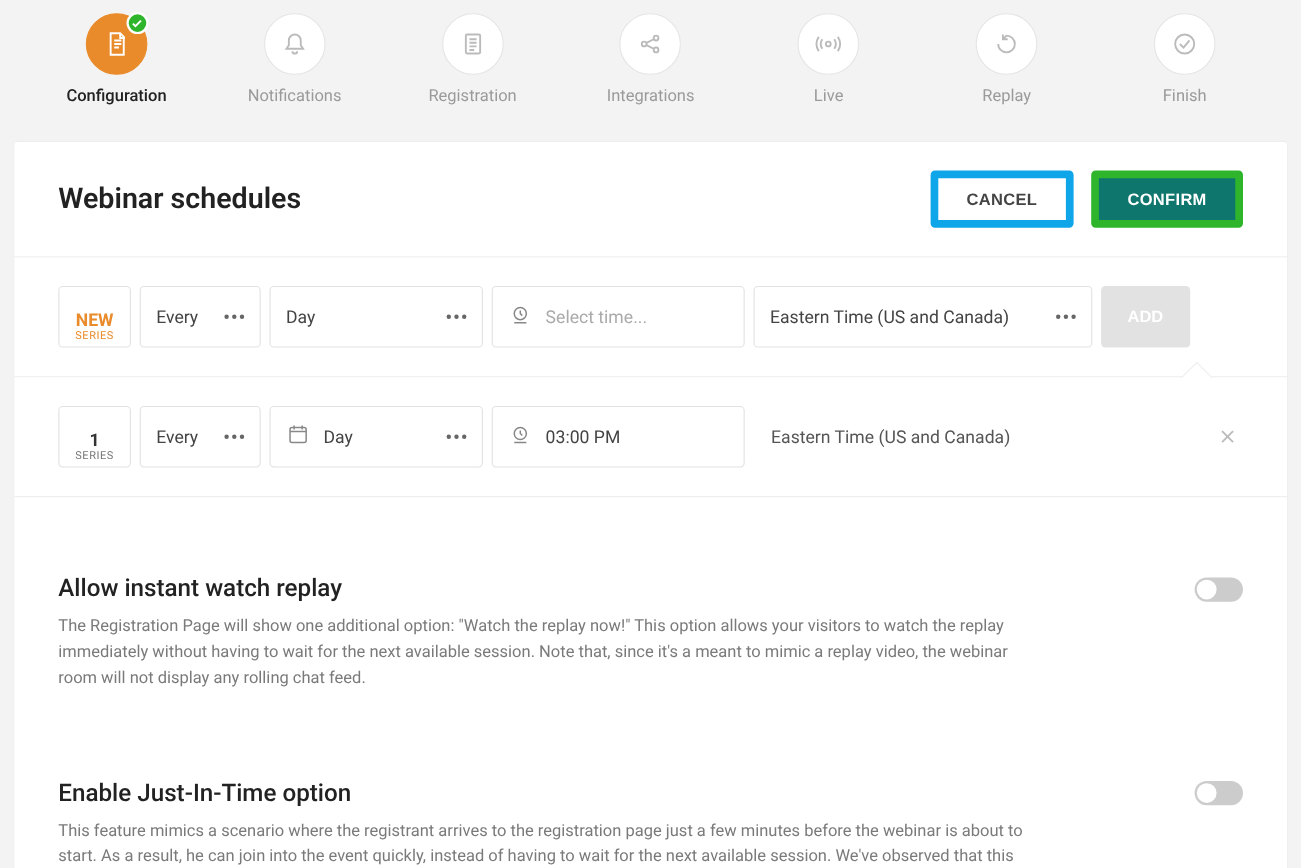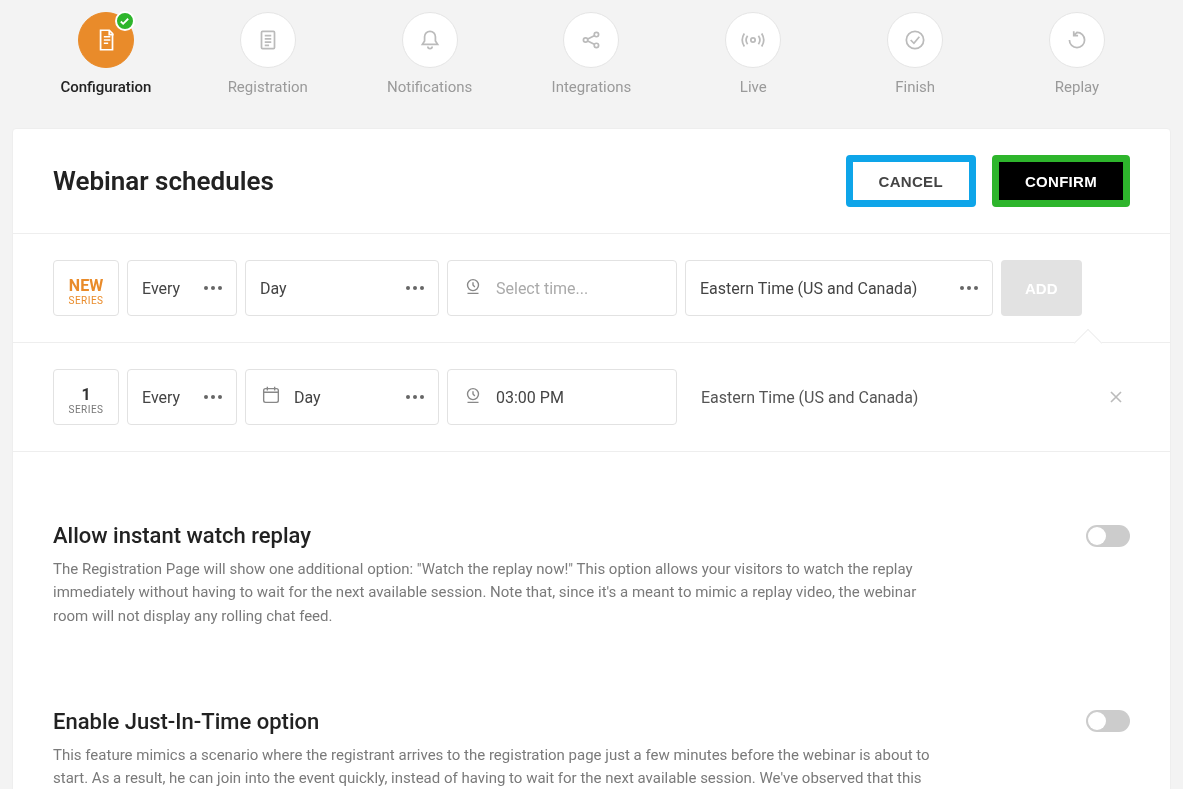--- a/index.html
+++ b/index.html
@@ -90,40 +90,40 @@
     border-radius: 4px;
     font-size: 15px;
     font-weight: 700;
     letter-spacing: 0.3px;
     cursor: pointer;
     display:flex; align-items:center; justify-content:center;
     border: 7px solid #0ea5e9;
     background: #fff;
     color: #444;
   }
-  .btn-primary { background: #000000; border-color: #2eb52c; color: #fff; }
+  .btn-primary { background: #0f766e; border-color: #2eb52c; color: #fff; }
 
   
   .row-section {
     padding: 26px 40px;
     border-bottom: 1px solid #eee;
     position: relative;
   }
   .row-flex { display:flex; align-items:center; gap:8px; }
 
   .chip {
     border: 1px solid #e2e2e2;
     border-radius: 4px;
     display:flex;
     flex-direction: column;
     align-items: center;
-    justify-content: flex-end;
+    justify-content: flex-start;
     height: 56px;
     width: 66px;
-    padding: 9px 8px;
+    padding: 20px 8px;
   }
   .chip-top { font-weight:700; font-size:16px; }
   .chip-sub { font-size: 10px; color:#777; letter-spacing:0.5px; }
   .chip.new .chip-top { color: #e98b2a; }
   .chip.new .chip-sub { color: #e98b2a; }
 
   .select-box {
     border: 1px solid #e2e2e2;
     border-radius: 4px;
     height: 56px;
@@ -218,34 +218,34 @@
           </svg>
         </span>
     </div>
     <div class="step-label">Configuration</div>
   </div>
 
 
   <div class="step">
     <div class="step-circle">
       <svg viewBox="0 0 24 24">
+          <path class="ic" d="M12 4a5 5 0 00-5 5v4l-2 3h14l-2-3V9a5 5 0 00-5-5zM10 18a2 2 0 004 0"></path>
+        </svg>
+    </div>
+    <div class="step-label">Notifications</div>
+  </div>
+
+  <div class="step">
+    <div class="step-circle">
+      <svg viewBox="0 0 24 24">
           <rect class="ic" x="6" y="4" width="12" height="16" rx="1"></rect>
           <path class="ic" d="M9 8h6M9 11h6M9 14h6M9 17h4"></path>
         </svg>
     </div>
     <div class="step-label">Registration</div>
-  </div>
-
-  <div class="step">
-    <div class="step-circle">
-      <svg viewBox="0 0 24 24">
-          <path class="ic" d="M12 4a5 5 0 00-5 5v4l-2 3h14l-2-3V9a5 5 0 00-5-5zM10 18a2 2 0 004 0"></path>
-        </svg>
-    </div>
-    <div class="step-label">Notifications</div>
   </div>
 
   <div class="step">
     <div class="step-circle">
       <svg viewBox="0 0 24 24">
           <circle class="ic" cx="7" cy="12" r="2"></circle>
           <circle class="ic" cx="17" cy="7" r="2"></circle>
           <circle class="ic" cx="17" cy="17" r="2"></circle>
           <path class="ic" d="M9 11l6-3M9 13l6 3"></path>
         </svg>
@@ -260,34 +260,34 @@
           <circle class="ic" cx="12" cy="12" r="2"></circle>
           <path class="ic" d="M7 8a7 7 0 000 8M17 8a7 7 0 010 8M4 6a11 11 0 000 12M20 6a11 11 0 010 12"></path>
         </svg>
     </div>
     <div class="step-label">Live</div>
   </div>
 
   <div class="step">
     <div class="step-circle">
       <svg viewBox="0 0 24 24">
+          <path class="ic" d="M5 12a7 7 0 107-7l-3 3m0-4v4h4"></path>
+        </svg>
+    </div>
+    <div class="step-label">Replay</div>
+  </div>
+
+  <div class="step">
+    <div class="step-circle">
+      <svg viewBox="0 0 24 24">
           <circle class="ic" cx="12" cy="12" r="8"></circle>
           <path class="ic" d="M8 12l3 3 5-6"></path>
         </svg>
     </div>
     <div class="step-label">Finish</div>
-  </div>
-
-  <div class="step">
-    <div class="step-circle">
-      <svg viewBox="0 0 24 24">
-          <path class="ic" d="M5 12a7 7 0 107-7l-3 3m0-4v4h4"></path>
-        </svg>
-    </div>
-    <div class="step-label">Replay</div>
   </div>
 </div>
 
 <div class="card">
 
   <div class="card-header">
     <h1 class="card-title">Webinar schedules</h1>
     <div class="header-actions">
       <button class="btn">CANCEL</button>
       <button class="btn btn-primary">CONFIRM</button>

